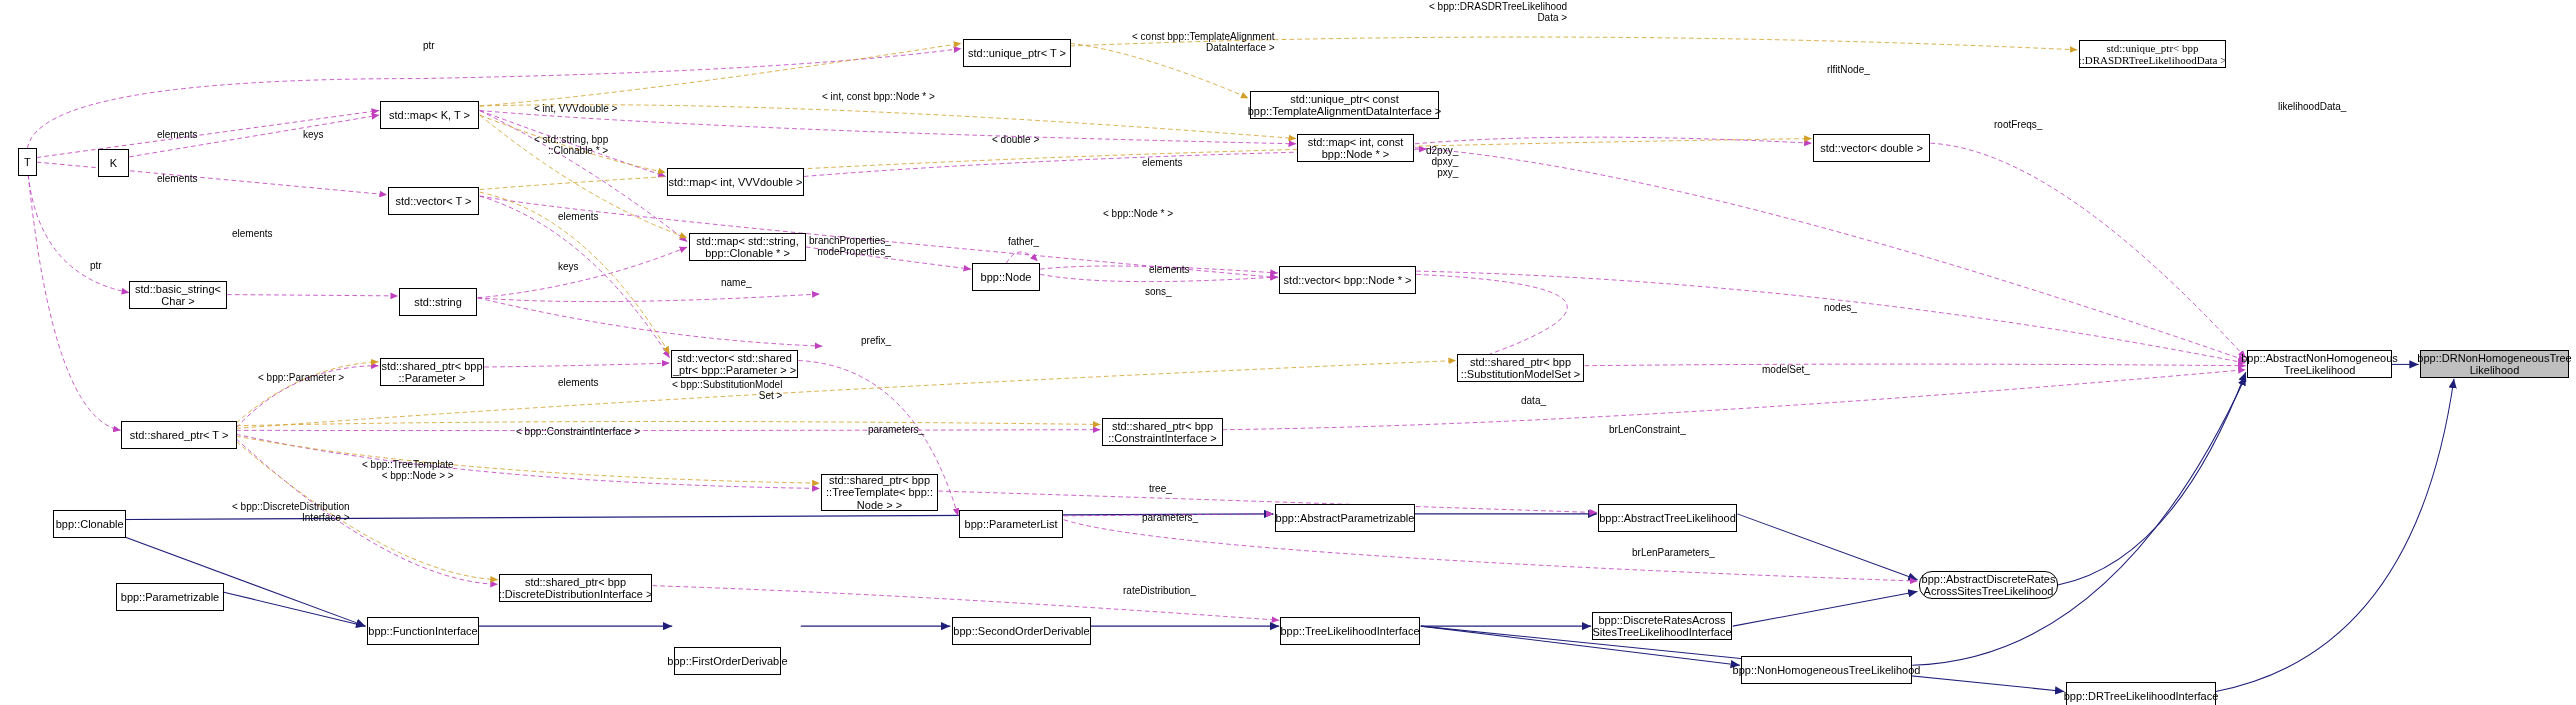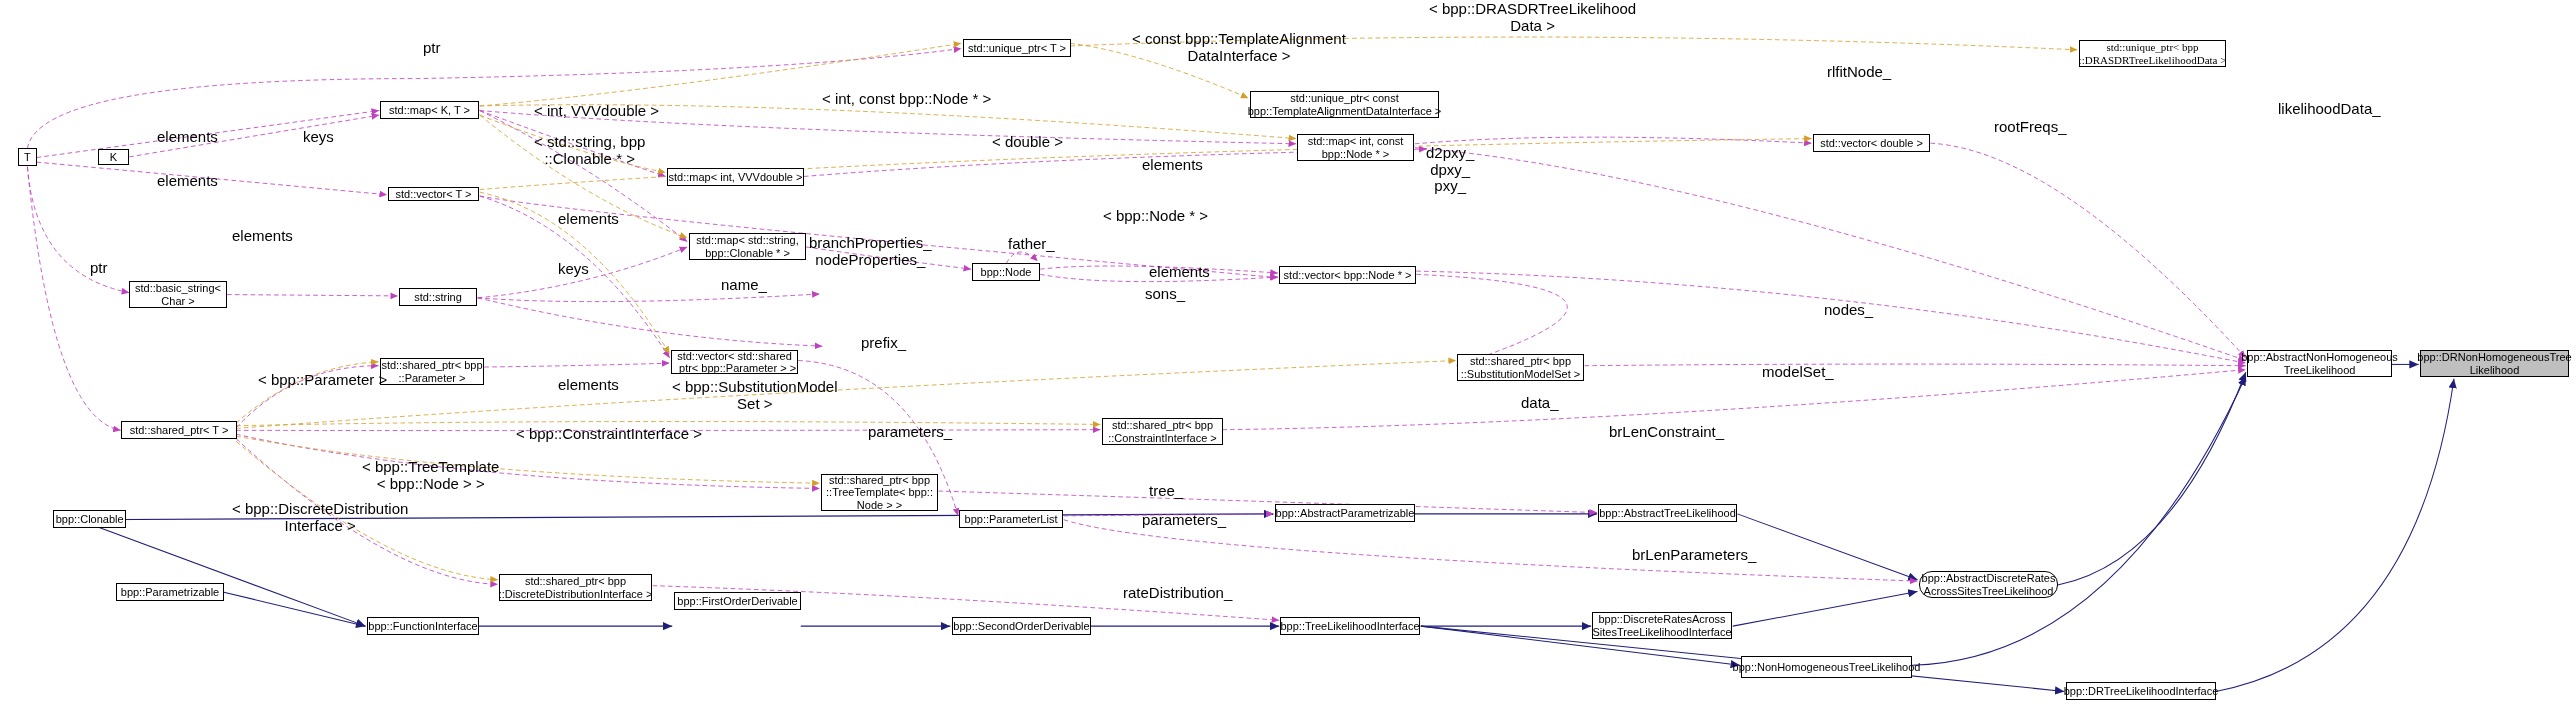--- a/index.html
+++ b/index.html
@@ -1,24 +1,24 @@
 <!DOCTYPE html>
 <html style="font-size:10.4px"><head>
 <meta charset="utf-8">
 <style>
   html,body{margin:0;padding:0;background:#ffffff;}
   #root{position:relative;width:2576px;height:706px;background:#ffffff;
         font-family:"Liberation Sans", sans-serif;overflow:hidden;}
   .node{position:absolute;box-sizing:border-box;border:0.7px solid #000000;
         background:#ffffff;color:#000000;display:flex;align-items:center;
         justify-content:center;text-align:center;line-height:1.12;
-        font-size:11px;white-space:pre;padding:3px 2px;}
+        font-size:11px;white-space:pre;padding:13px 2px;}
   .node.grey{background:#bfbfbf;}
-  .lbl{position:absolute;font-size:15px;color:#000;white-space:pre;
-       line-height:1.1;text-align:center;}
+  .lbl{position:absolute;font-size:10px;color:#000;white-space:pre;
+       line-height:1.1;text-align:right;}
   svg#edges{position:absolute;left:0;top:0;width:2576px;height:706px;}
 </style>
 </head>
 <body>
 
 <div id="root">
 
 <svg id="edges" viewBox="0 0 3947 1081" width="2576" height="706">
   <defs>
     <marker id="arrIn" markerWidth="10" markerHeight="8" refX="9" refY="4" orient="auto">
@@ -105,21 +105,21 @@
     <path d="M362,656 Q1100,600 2231,552" marker-end="url(#arrT)"></path>
     <path d="M362,668 Q700,730 1256,740" marker-end="url(#arrT)"></path>
     <path d="M362,676 Q600,880 763,888" marker-end="url(#arrT)"></path>
   </g>
 </svg>
 
 <div id="nodes">
       <div class="node" style="left: 5.2px; top: 510px; width: 73px; height: 18.3px; margin-left: 48px;">bpp::Clonable</div>
       <div class="node" style="left: 116px; top: 583px; width: 108px; height: 18.3px;">bpp::Parametrizable</div>
       <div class="node" style="left: 367px; top: 617px; width: 112px; height: 18.3px;">bpp::FunctionInterface</div>
-      <div class="node" style="left: 674px; top: 592px; width: 127px; height: 18.3px;">bpp::FirstOrderDerivable</div>
+      <div class="node" style="left: 674px; top: 647px; width: 107px; height: 18.3px;">bpp::FirstOrderDerivable</div>
       <div class="node" style="left: 952px; top: 617px; width: 139px; height: 18.3px;">bpp::SecondOrderDerivable</div>
       <div class="node" style="left: 1280px; top: 617px; width: 140px; height: 18.3px;">bpp::TreeLikelihoodInterface</div>
       <div class="node" style="left: 1592px; top: 612px; width: 140px; height: 27.4px;">bpp::DiscreteRatesAcross
 SitesTreeLikelihoodInterface</div>
       <div class="node" style="left: 1741px; top: 656px; width: 171px; height: 22px;">bpp::NonHomogeneousTreeLikelihood</div>
       <div class="node" style="left: 2066px; top: 682px; width: 150px; height: 18.3px;">bpp::DRTreeLikelihoodInterface</div>
       <div class="node" style="left: 1919px; top: 571px; width: 139px; height: 27.4px; border-radius: 13px;">bpp::AbstractDiscreteRates
 AcrossSitesTreeLikelihood</div>
       <div class="node" style="left: 1598px; top: 504px; width: 139px; height: 18.3px;">bpp::AbstractTreeLikelihood</div>
       <div class="node" style="left: 1275px; top: 504px; width: 140px; height: 18.3px;">bpp::AbstractParametrizable</div>

